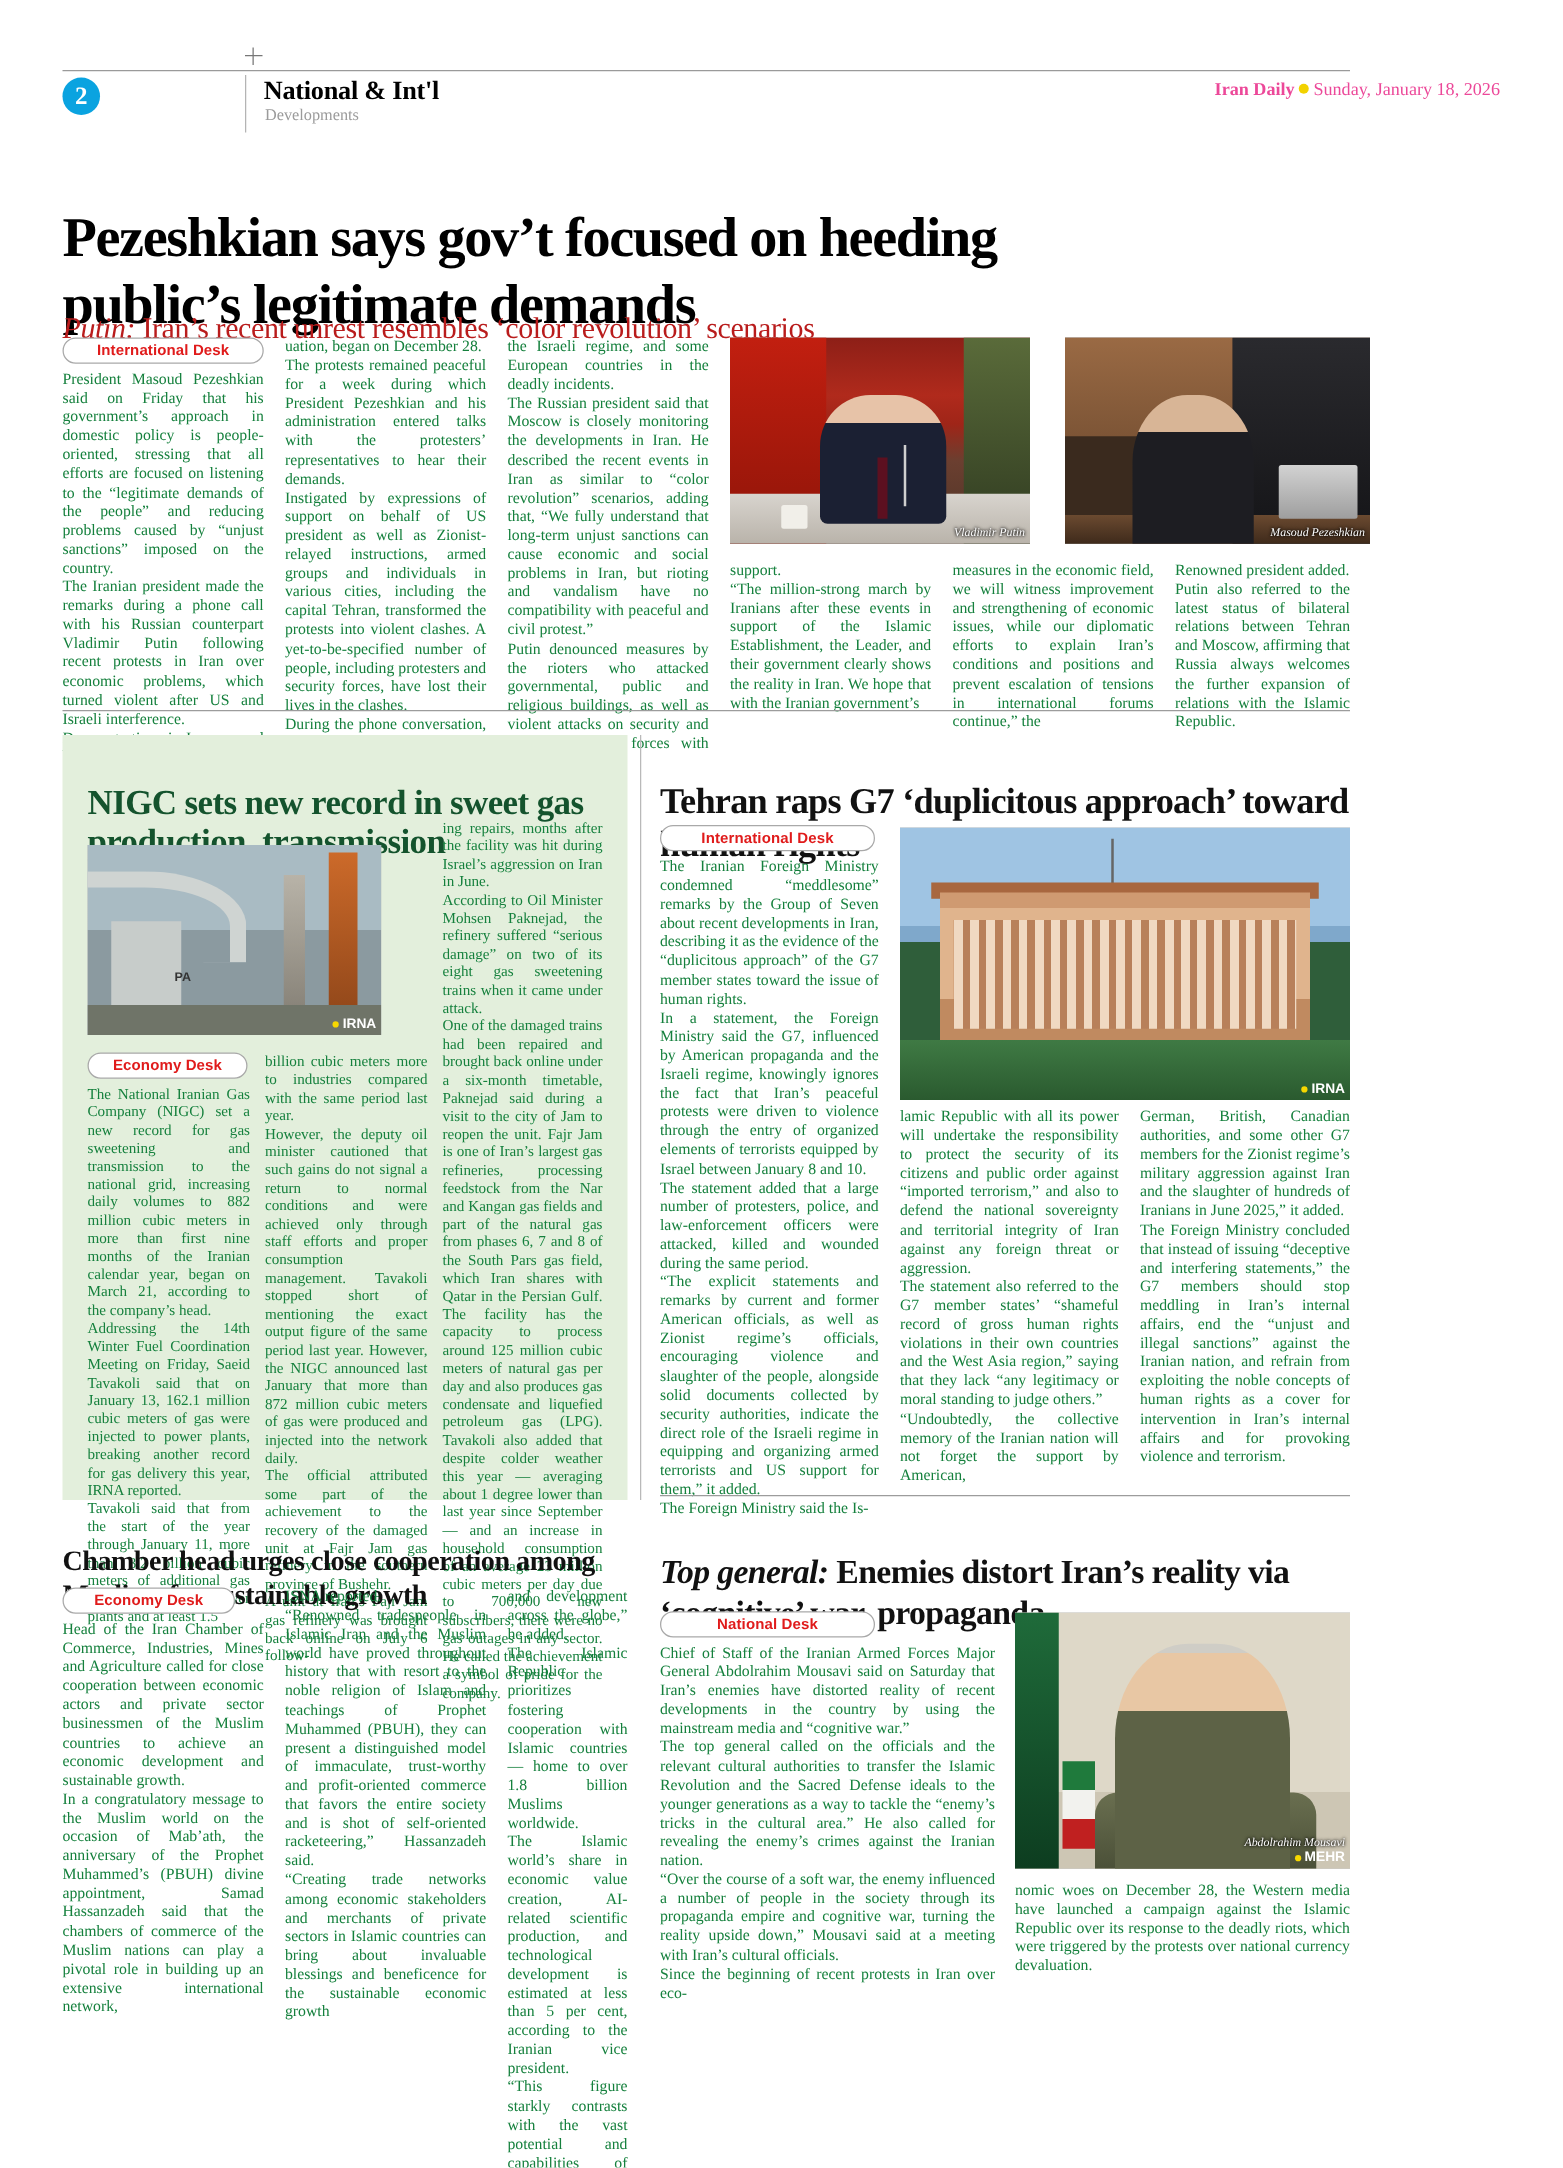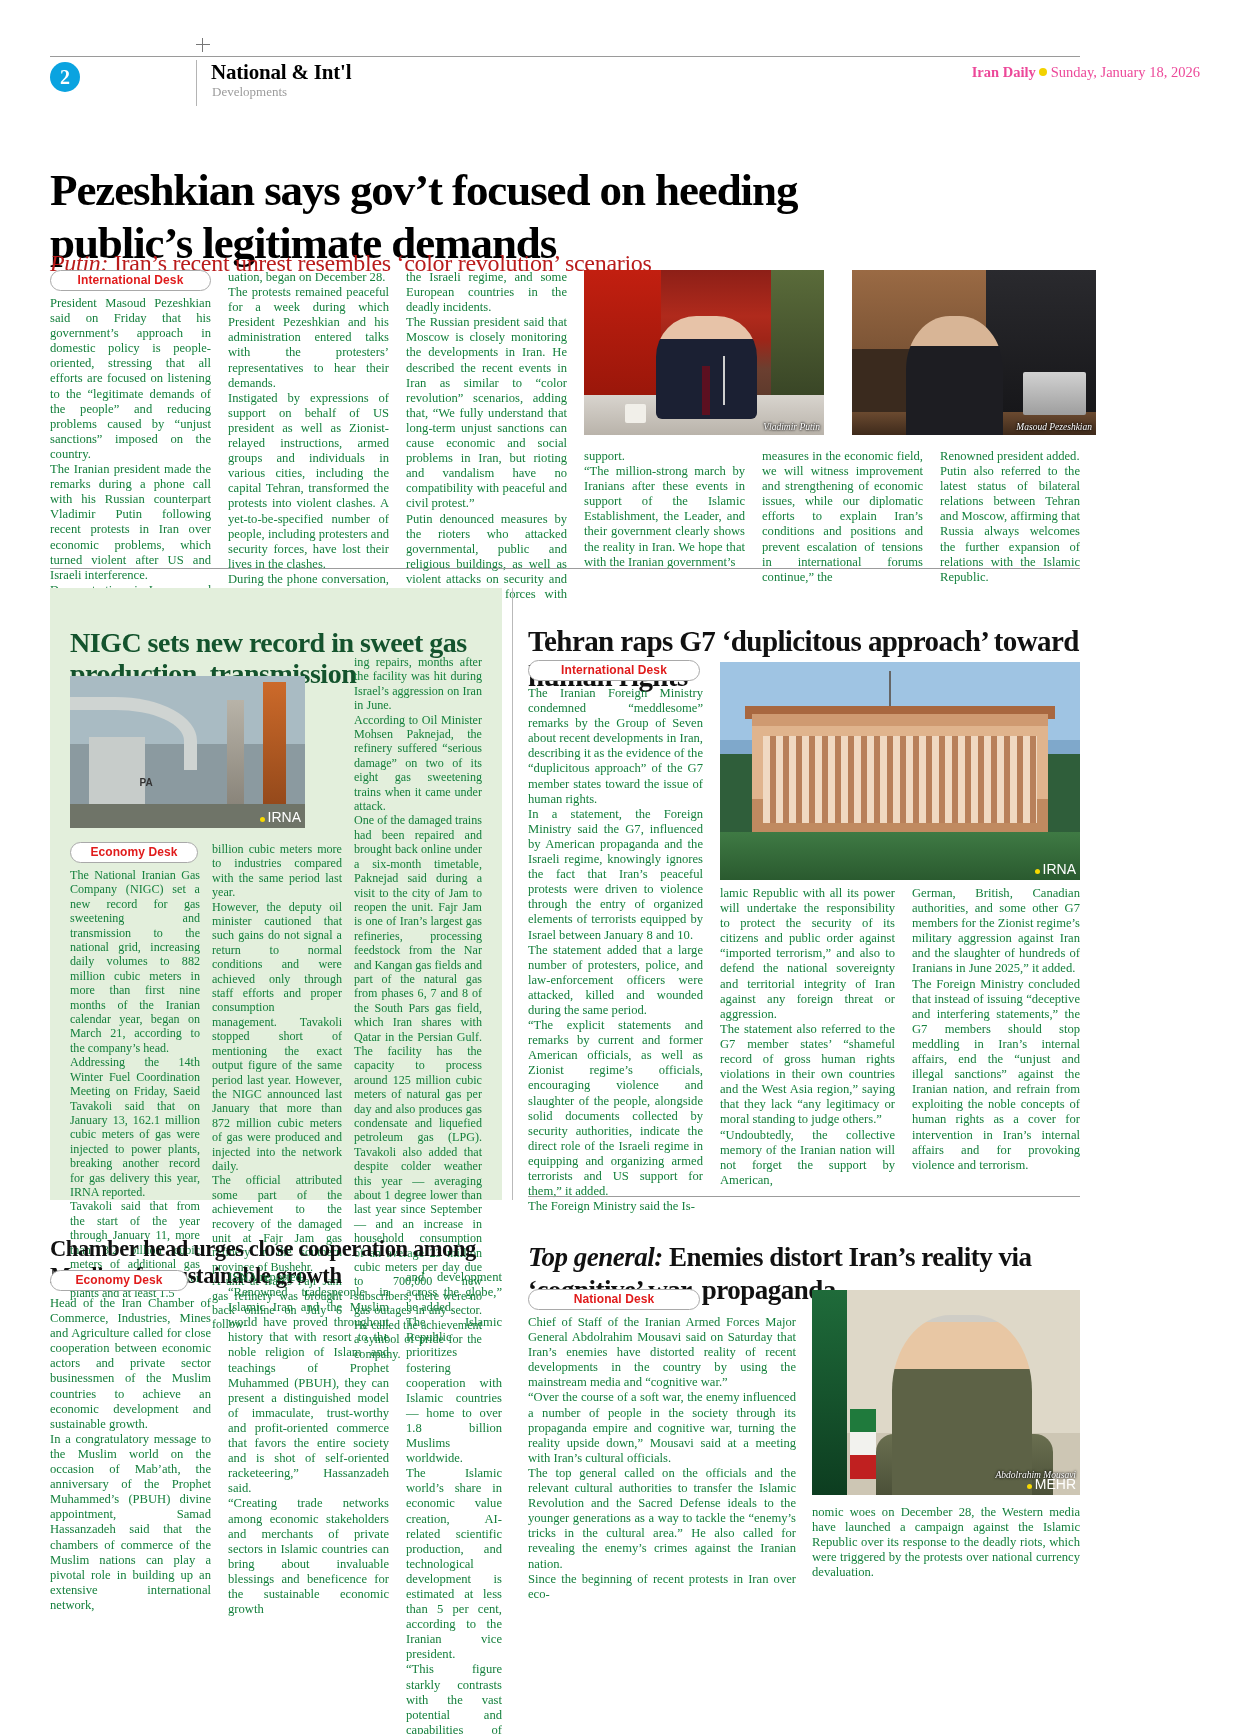--- a/index.html
+++ b/index.html
@@ -165,22 +165,22 @@
     font-style: italic;
     font-size: 9.5px;
     color: #fff;
     text-shadow: 0 0 3px rgba(0,0,0,.95), 0 0 2px rgba(0,0,0,.95);
     white-space: nowrap;
   }
   .photo .credit {
     position: absolute;
     right: 4px; bottom: 3px;
     font-family: "Liberation Sans", sans-serif;
-    font-size: 14px;
-    font-weight: normal;
+    font-size: 11px;
+    font-weight: bold;
     color: #fff;
     white-space: nowrap;
   }
   .credit .cdot {
     display: inline-block;
     width: 5px; height: 5px; border-radius: 50%;
     background: #f7d800; margin-right: 3px; vertical-align: 0.5px;
   }
 
   
@@ -582,22 +582,22 @@
     </div>
 
   <h2 class="gen-head">
     <span class="ital">Top general:</span><span> Enemies distort Iran’s reality via ‘cognitive’ war, propaganda</span>
   </h2>
   <div class="eco-tag-wrap" id="gen-tag">
     <span class="desk-tag">National Desk</span>
   </div>
   <div class="col" id="gen-c1">
       <p>Chief of Staff of the Iranian Armed Forces Major General Abdolrahim Mousavi said on Saturday that Iran’s enemies have distorted reality of recent developments in the country by using the mainstream media and “cognitive war.”</p>
+      <p>The top general called on the officials and the relevant cultural authorities to transfer the Islamic Revolution and the Sacred Defense ideals to the younger generations as a way to tackle the “enemy’s tricks in the cultural area.” He also called for revealing the enemy’s crimes against the Iranian nation.</p>
       <p>“Over the course of a soft war, the enemy influenced a number of people in the society through its propaganda empire and cognitive war, turning the reality upside down,” Mousavi said at a meeting with Iran’s cultural officials.</p>
-      <p>The top general called on the officials and the relevant cultural authorities to transfer the Islamic Revolution and the Sacred Defense ideals to the younger generations as a way to tackle the “enemy’s tricks in the cultural area.” He also called for revealing the enemy’s crimes against the Iranian nation.</p>
       <p>Since the beginning of recent protests in Iran over eco-</p>
     </div>
   <div class="col" id="gen-c2">nomic woes on December 28, the Western media have launched a campaign against the Islamic Republic over its response to the deadly riots, which were triggered by the protests over national currency devaluation.</div>
 
   <div class="photo" id="photo-gen">
     <div class="bg"></div>
       <div class="greenband"></div>
       <div class="shoulder"></div>
     <div class="man"></div>
       <div class="flagpatch"></div>

